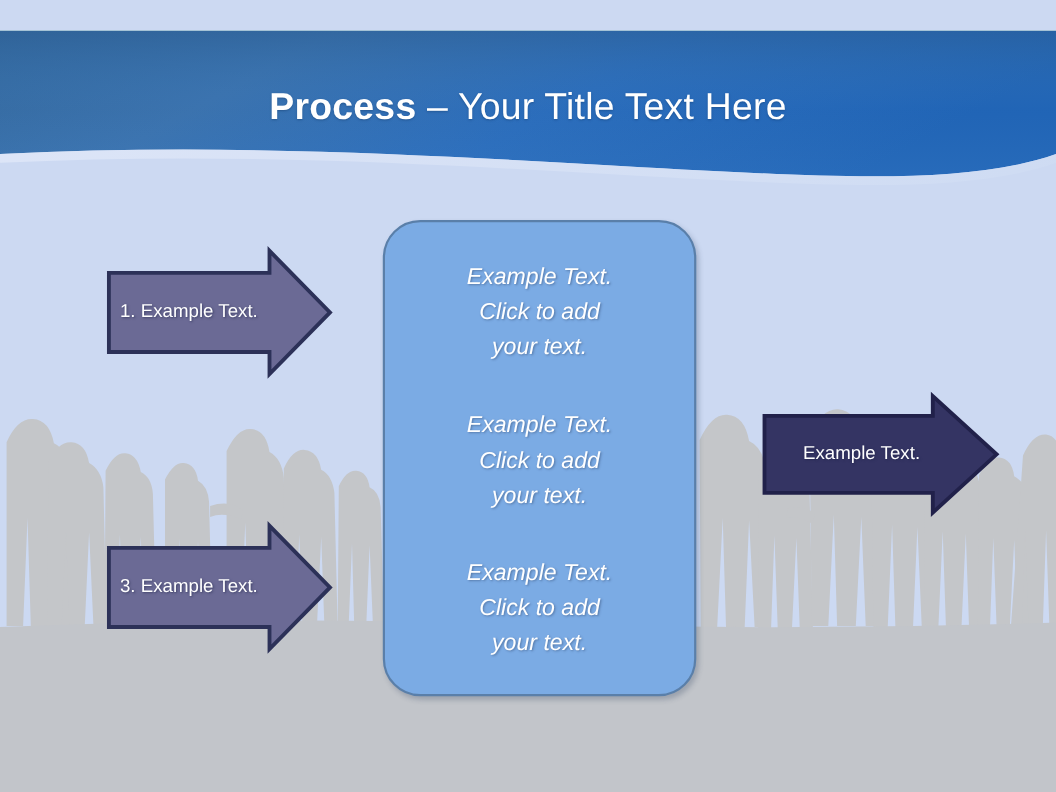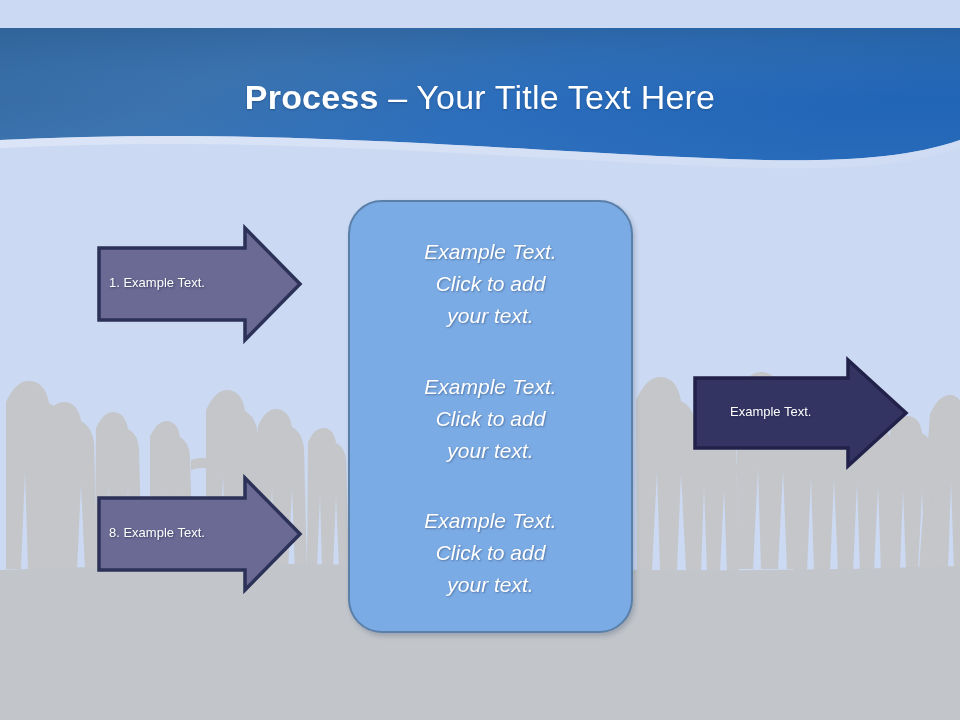--- a/index.html
+++ b/index.html
@@ -84,21 +84,21 @@
     position: absolute;
     z-index: 4;
   }
   .arrow-wrap svg {
     display: block;
     overflow: visible;
   }
   .arrow-label {
     position: absolute;
     color: #ffffff;
-    font-size: 13px;
+    font-size: 17px;
     line-height: 20px;
     white-space: nowrap;
     text-shadow: 1px 1px 2px rgba(30,35,70,0.55);
     pointer-events: none;
   }
 
   #arrow-1 { left: 97px; top: 198px; }
   #arrow-2 { left: 97px; top: 323px; }
   #arrow-3 { left: 97px; top: 448px; }
   #arrow-out { left: 693px; top: 330px; }
@@ -204,21 +204,21 @@
       <path d="M2 22 L148 22 L148 2 L203 58 L148 114 L148 94 L2 94 Z" fill="#6b6a95" stroke="#2c3158" stroke-width="3.5" stroke-linejoin="miter"></path>
     </svg>
     <div class="arrow-label">1. Example Text.</div>
   </div>
 
 
   <div class="arrow-wrap" id="arrow-3">
     <svg width="205" height="116" viewBox="0 0 205 116">
       <path d="M2 22 L148 22 L148 2 L203 58 L148 114 L148 94 L2 94 Z" fill="#6b6a95" stroke="#2c3158" stroke-width="3.5" stroke-linejoin="miter"></path>
     </svg>
-    <div class="arrow-label">8. Example Text.</div>
+    <div class="arrow-label">3. Example Text.</div>
   </div>
 
   <div class="arrow-wrap" id="arrow-out">
     <svg width="215" height="110" viewBox="0 0 215 110">
       <path d="M2 20 L155 20 L155 2 L213 55 L155 108 L155 90 L2 90 Z" fill="#343463" stroke="#21214a" stroke-width="3.5" stroke-linejoin="miter"></path>
     </svg>
     <div class="arrow-label">Example Text.</div>
   </div>
 
 </div>

